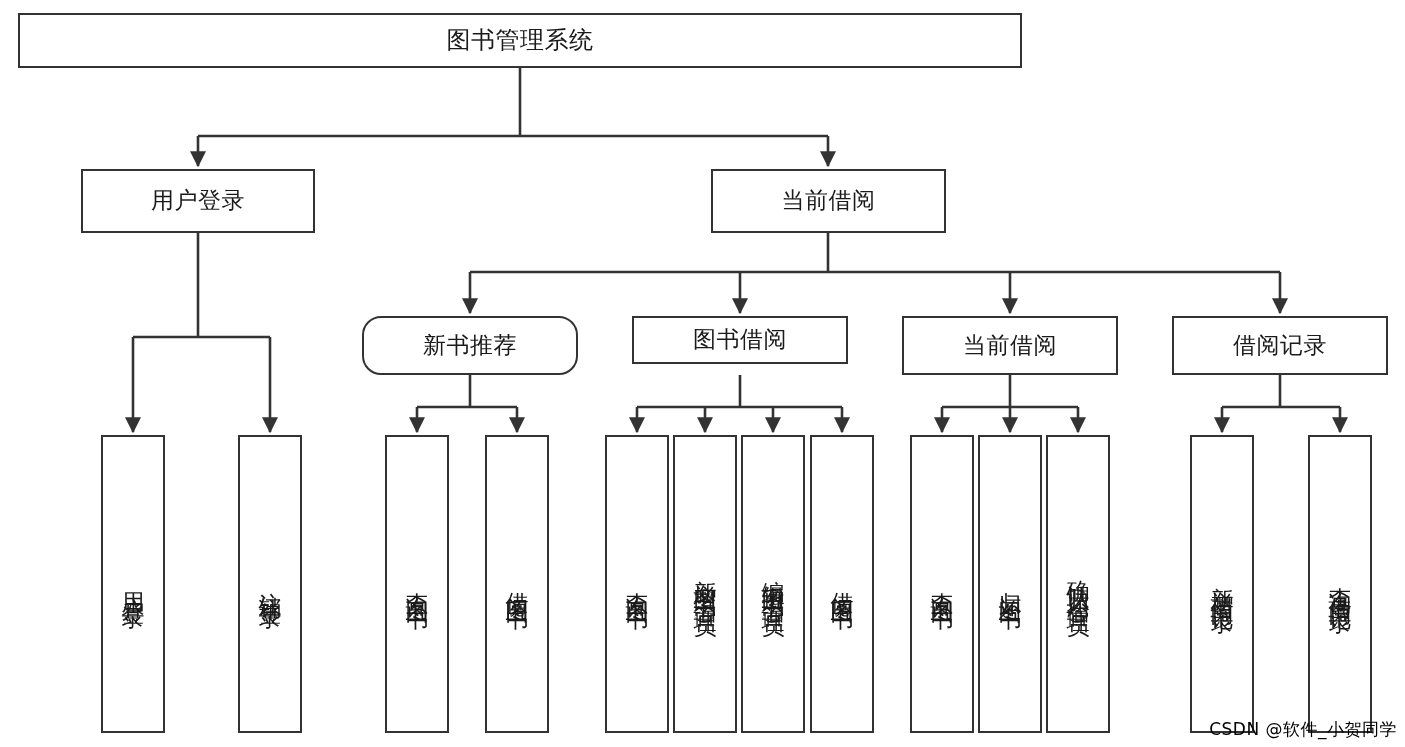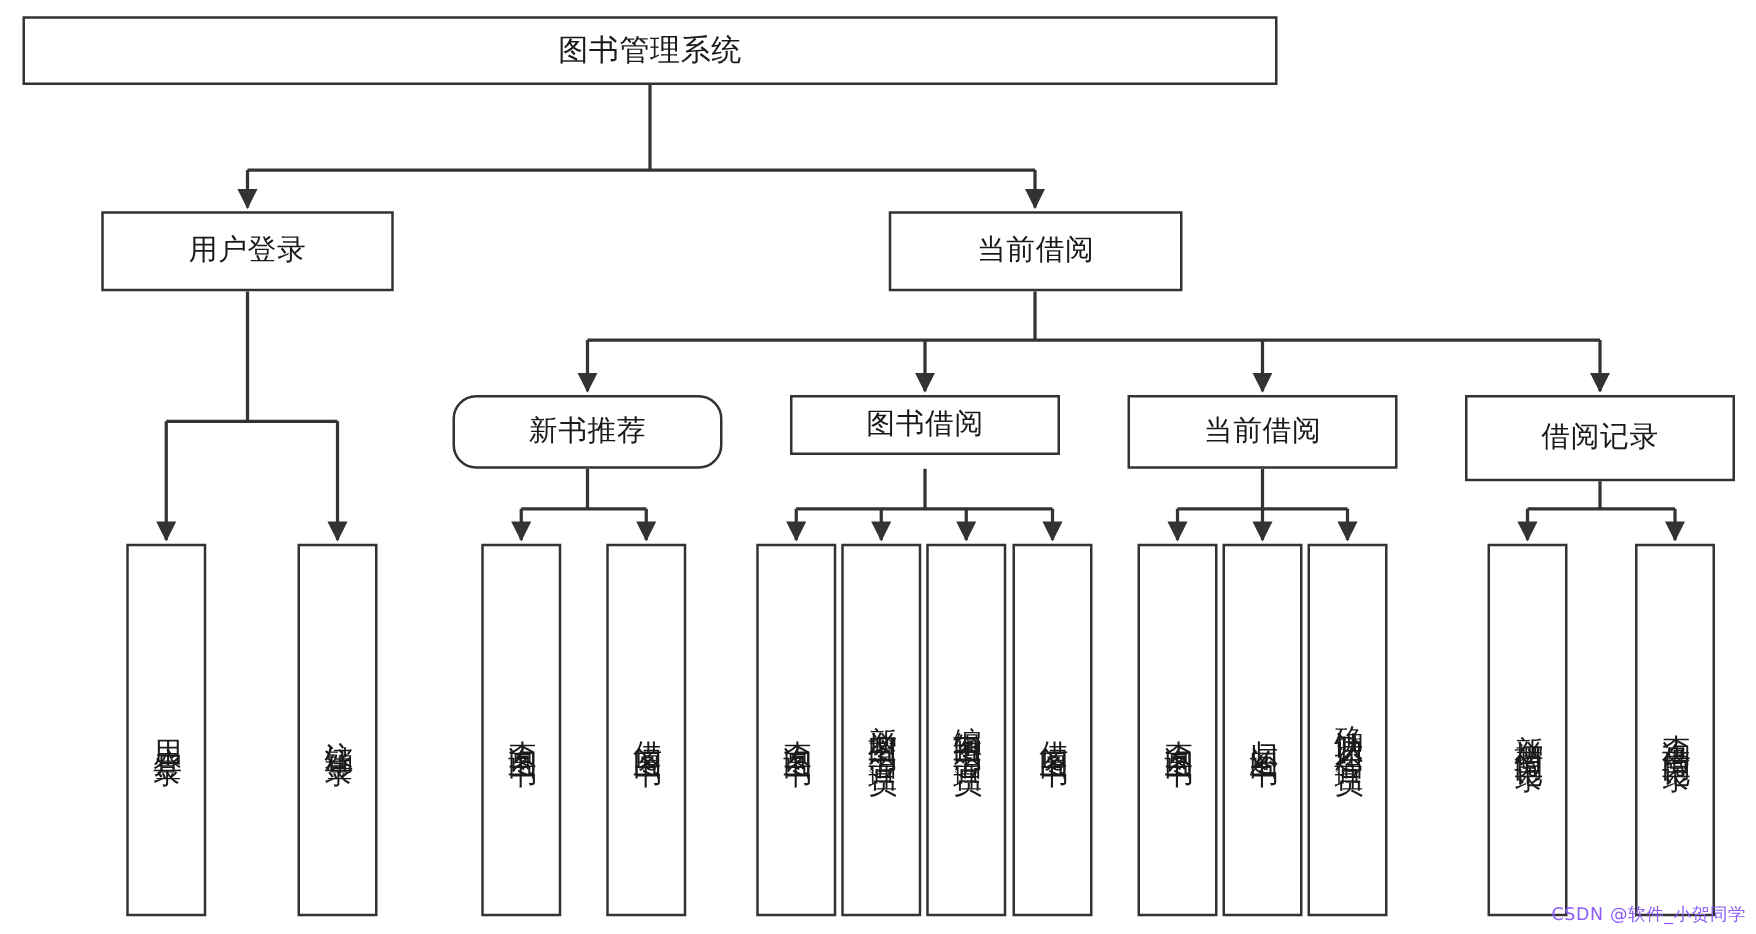--- a/index.html
+++ b/index.html
@@ -52,22 +52,22 @@
     font-size:23px;
     line-height:1.0;
     letter-spacing:5px;
     white-space:nowrap;
     text-align:center;
   }
   .watermark{
     position:absolute;
     right:8px;
     bottom:6px;
-    font-size:14px;
-    color:#8b5cf6;
+    font-size:17px;
+    color:#000000;
     letter-spacing:0.5px;
     white-space:nowrap;
     font-family:"DejaVu Sans","Liberation Sans",sans-serif;
   }
 </style>
 </head>
 <body>
 
 <div id="canvas">
 
@@ -134,21 +134,21 @@
 
   <div class="node h-node" style="left:362px;top:316px;width:216px;height:59px;border-radius:19px;">
     <span class="lbl">新书推荐</span>
   </div>
   <div class="node h-node" style="left:632px;top:316px;width:216px;height:48px;">
     <span class="lbl">图书借阅</span>
   </div>
   <div class="node h-node" style="left:902px;top:316px;width:216px;height:59px;">
     <span class="lbl">当前借阅</span>
   </div>
-  <div class="node h-node" style="left:1172px;top:316px;width:216px;height:69px;">
+  <div class="node h-node" style="left:1172px;top:316px;width:216px;height:59px;">
     <span class="lbl">借阅记录</span>
   </div>
 
   <div class="node v-node" style="left:101px;top:435px;width:64px;height:298px;">
     <span class="lbl">用户登录</span>
   </div>
   <div class="node v-node" style="left:238px;top:435px;width:64px;height:298px;">
     <span class="lbl">注销登录</span>
   </div>
 

